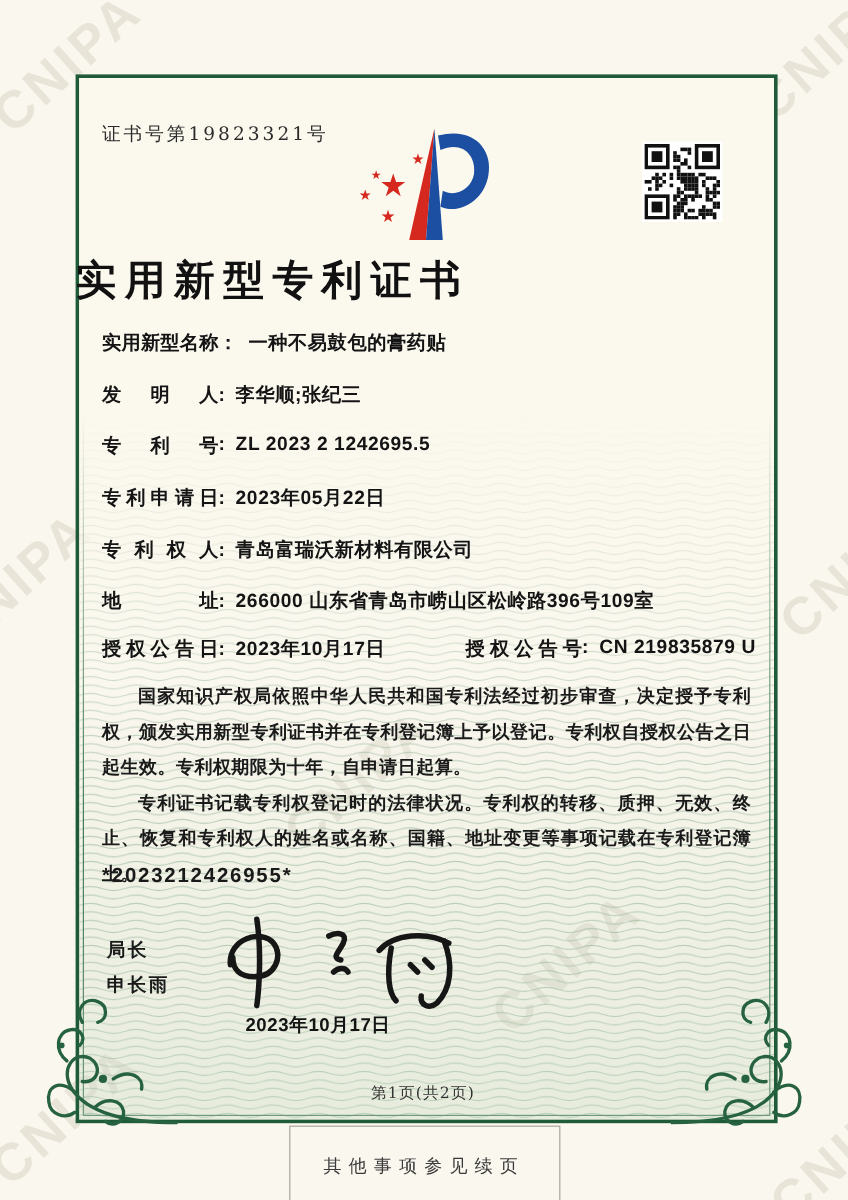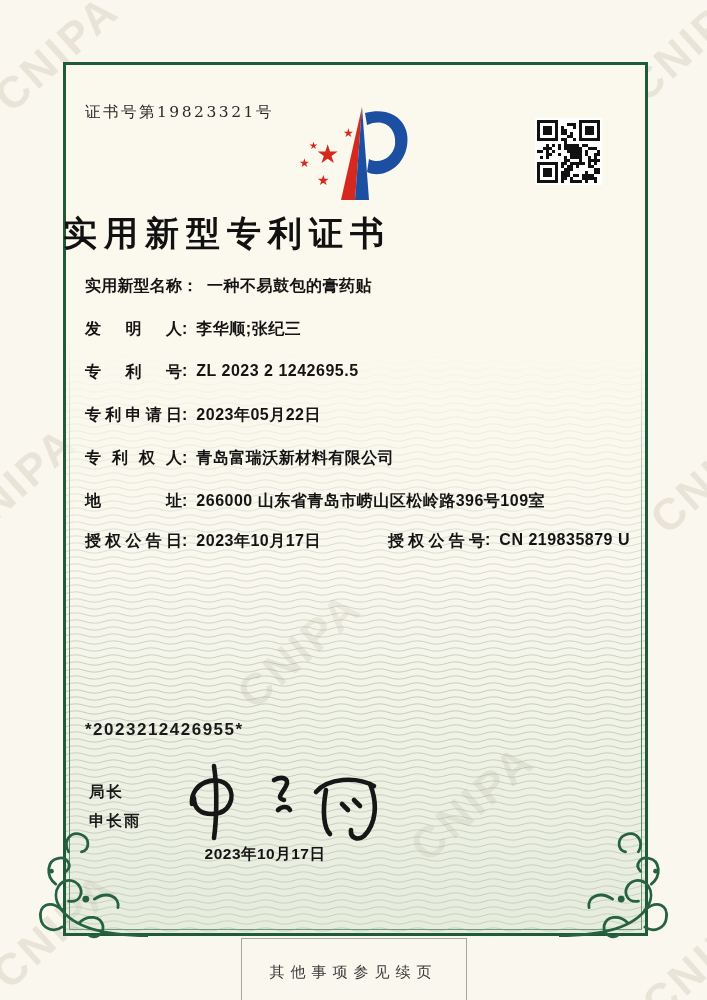--- a/index.html
+++ b/index.html
@@ -281,39 +281,44 @@
     <div class="row" style="top:491px">
       <span class="flabel">地址</span><span class="fcolon">:</span><span class="fvalue">266000 山东省青岛市崂山区松岭路396号109室</span>
     </div>
     <div class="row" style="top:531px">
       <span class="flabel">授权公告日</span><span class="fcolon">:</span><span class="fvalue">2023年10月17日</span>
       <span class="pair2">
         <span class="flabel">授权公告号</span><span class="fcolon">:</span><span class="fvalue">CN 219835879 U</span>
       </span>
     </div>
 
+    <div class="abs paras">
+      <p>国家知识产权局依照中华人民共和国专利法经过初步审查，决定授予专利权，颁发实用新型专利证书并在专利登记簿上予以登记。专利权自授权公告之日起生效。专利权期限为十年，自申请日起算。</p>
+      <p>专利证书记载专利权登记时的法律状况。专利权的转移、质押、无效、终止、恢复和专利权人的姓名或名称、国籍、地址变更等事项记载在专利登记簿上。</p>
+    </div>
 
     <div class="abs barcode-text">*2023212426955*</div>
 
     <div class="abs signer-title">局长</div>
     <div class="abs signer-name">申长雨</div>
     <svg class="abs signature" viewBox="0 0 210 90">
       <g stroke="#161616" fill="none" stroke-width="4.6" stroke-linecap="round" stroke-linejoin="round">
         <path d="M14,52 C12,30 40,22 50,34 C58,44 52,62 34,62 C22,62 16,56 16,46"></path>
         <path d="M36,14 C40,40 38,72 36,86"></path>
         <path d="M96,28 C104,24 112,26 108,34 C104,42 98,46 106,48"></path>
         <path d="M100,58 C104,54 110,54 112,58"></path>
         <path d="M138,40 C150,26 178,24 196,34"></path>
         <path d="M148,38 C144,60 146,76 152,82"></path>
         <path d="M192,32 C200,52 198,72 186,84 C180,89 172,86 173,78"></path>
         <path d="M164,52 L170,58"></path>
         <path d="M176,48 L182,54"></path>
       </g>
     </svg>
     <div class="abs sign-date">2023年10月17日</div>
 
+    <div class="abs page-info">第1页(共2页)</div>
 
     <div class="abs footer-note">
       <span>其他事项参见续页</span>
     </div>
 
   </div>
 </div>
 
 </body></html>

